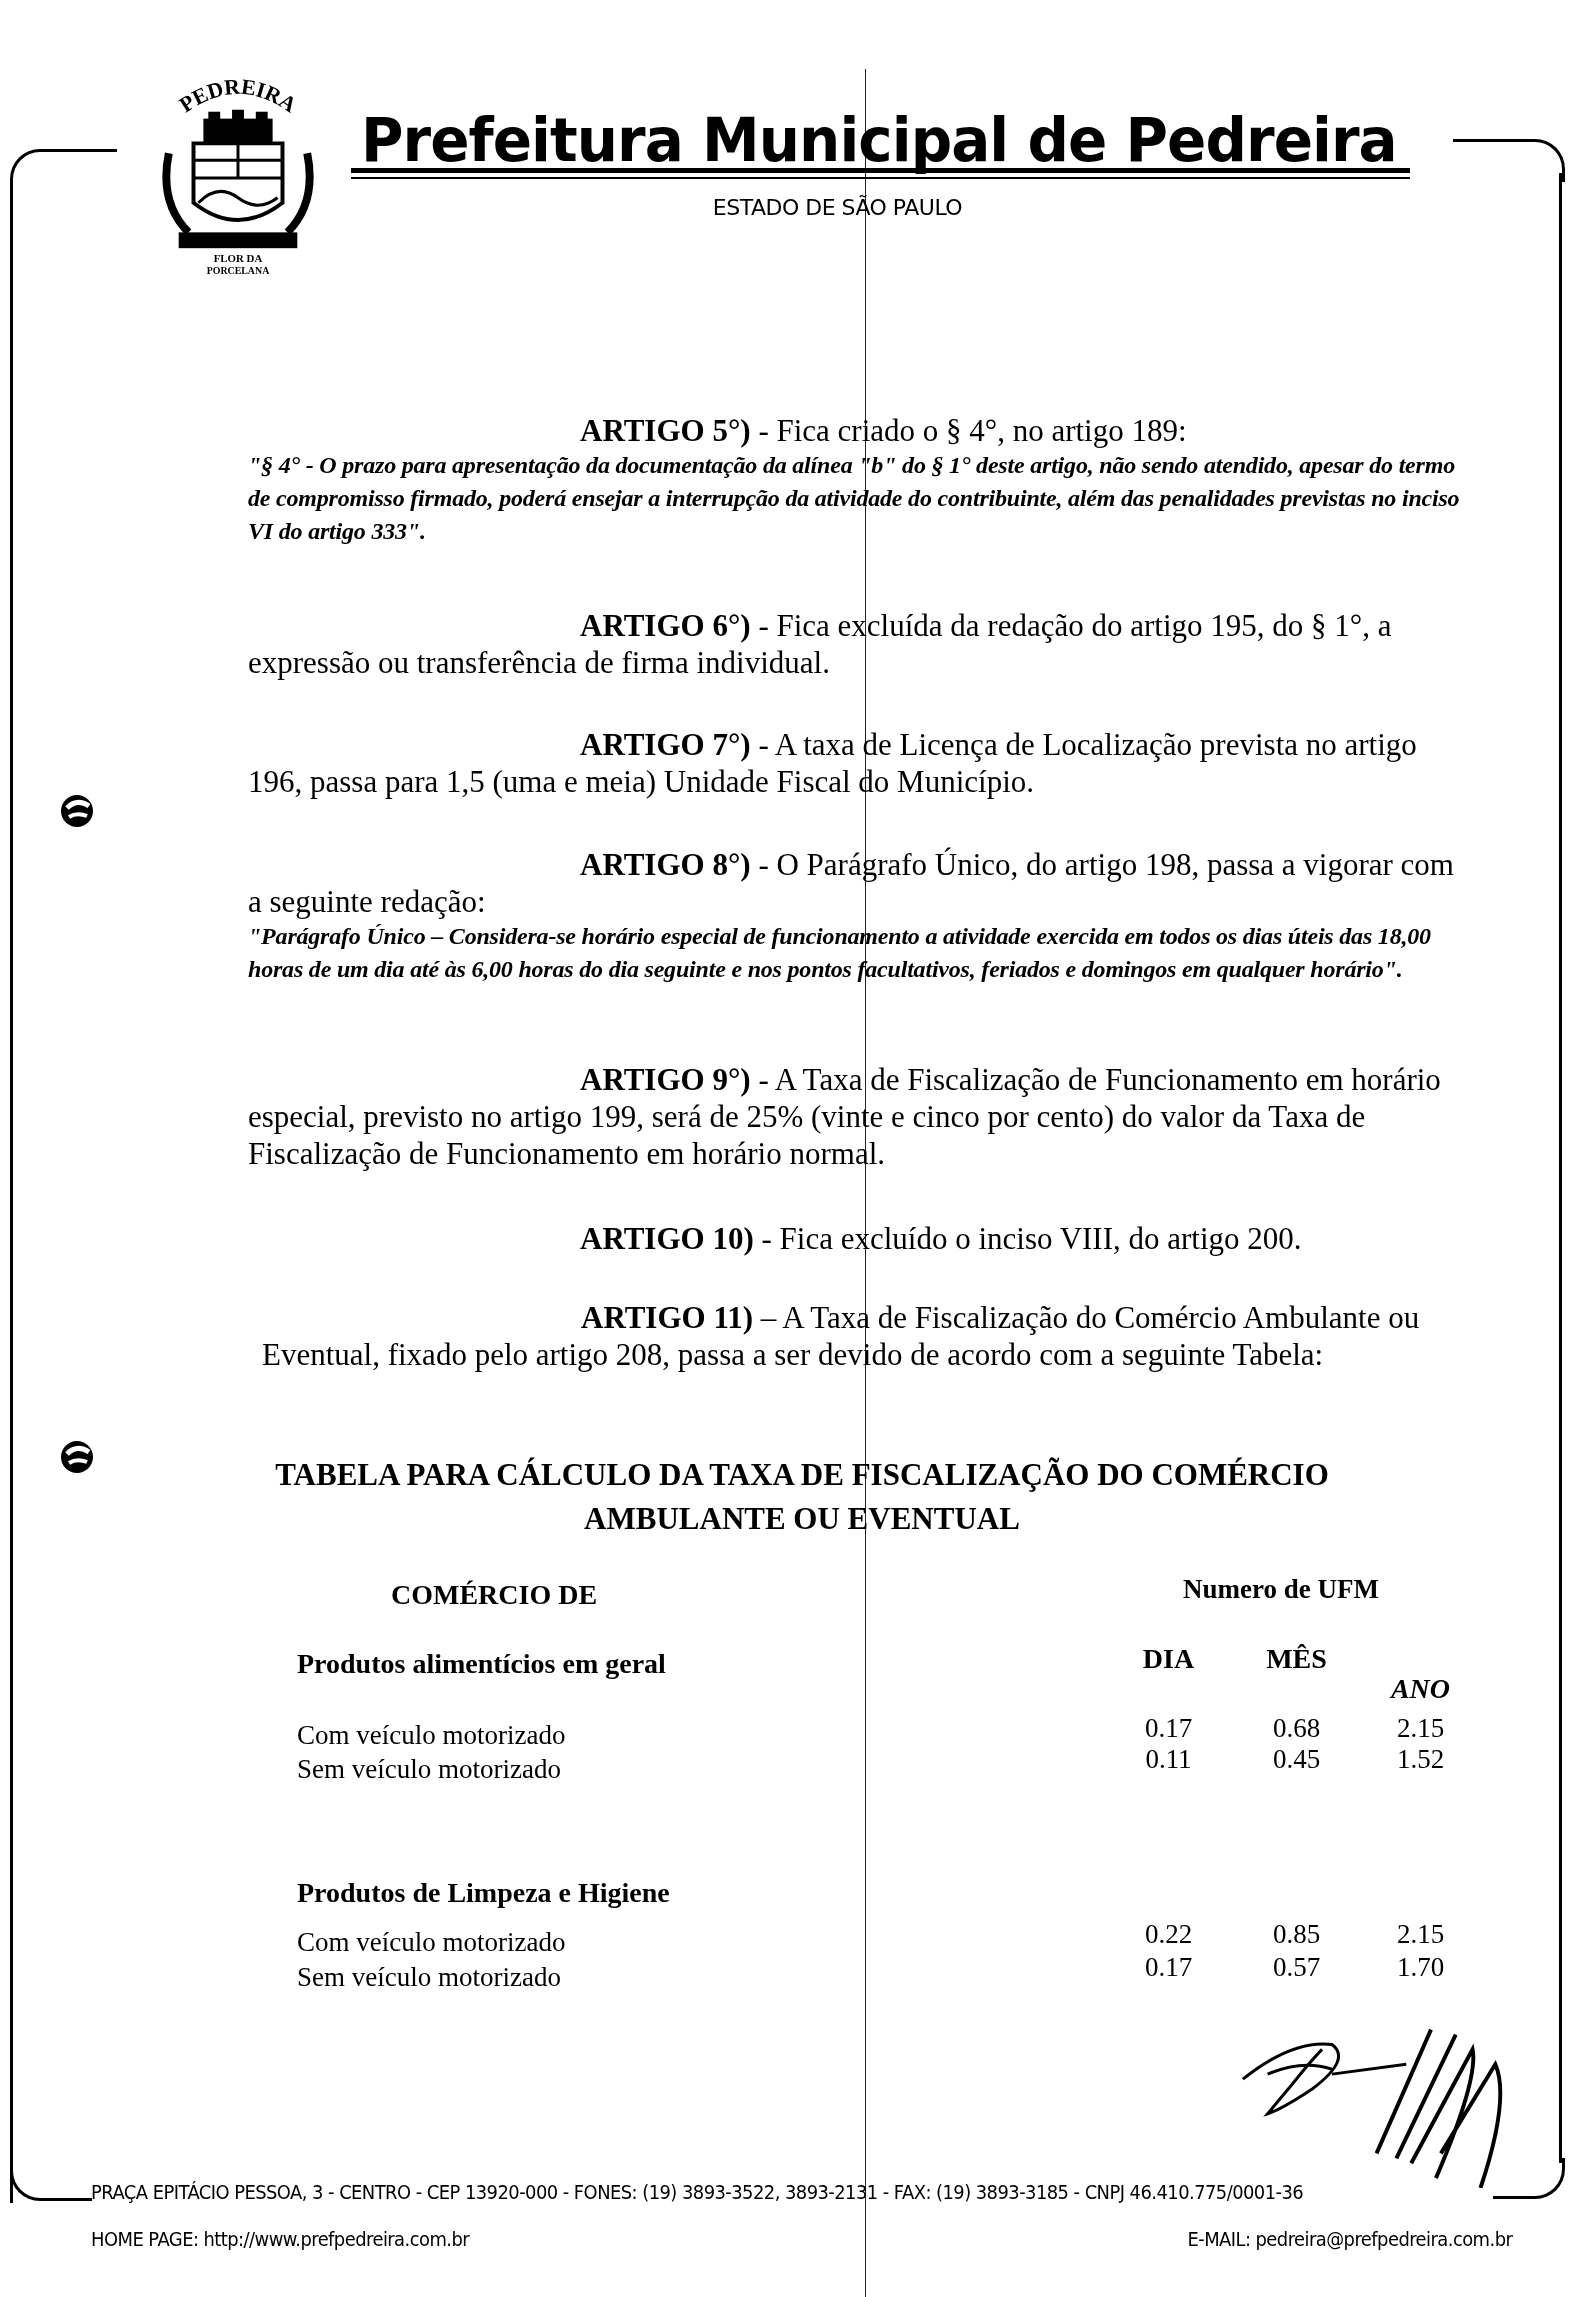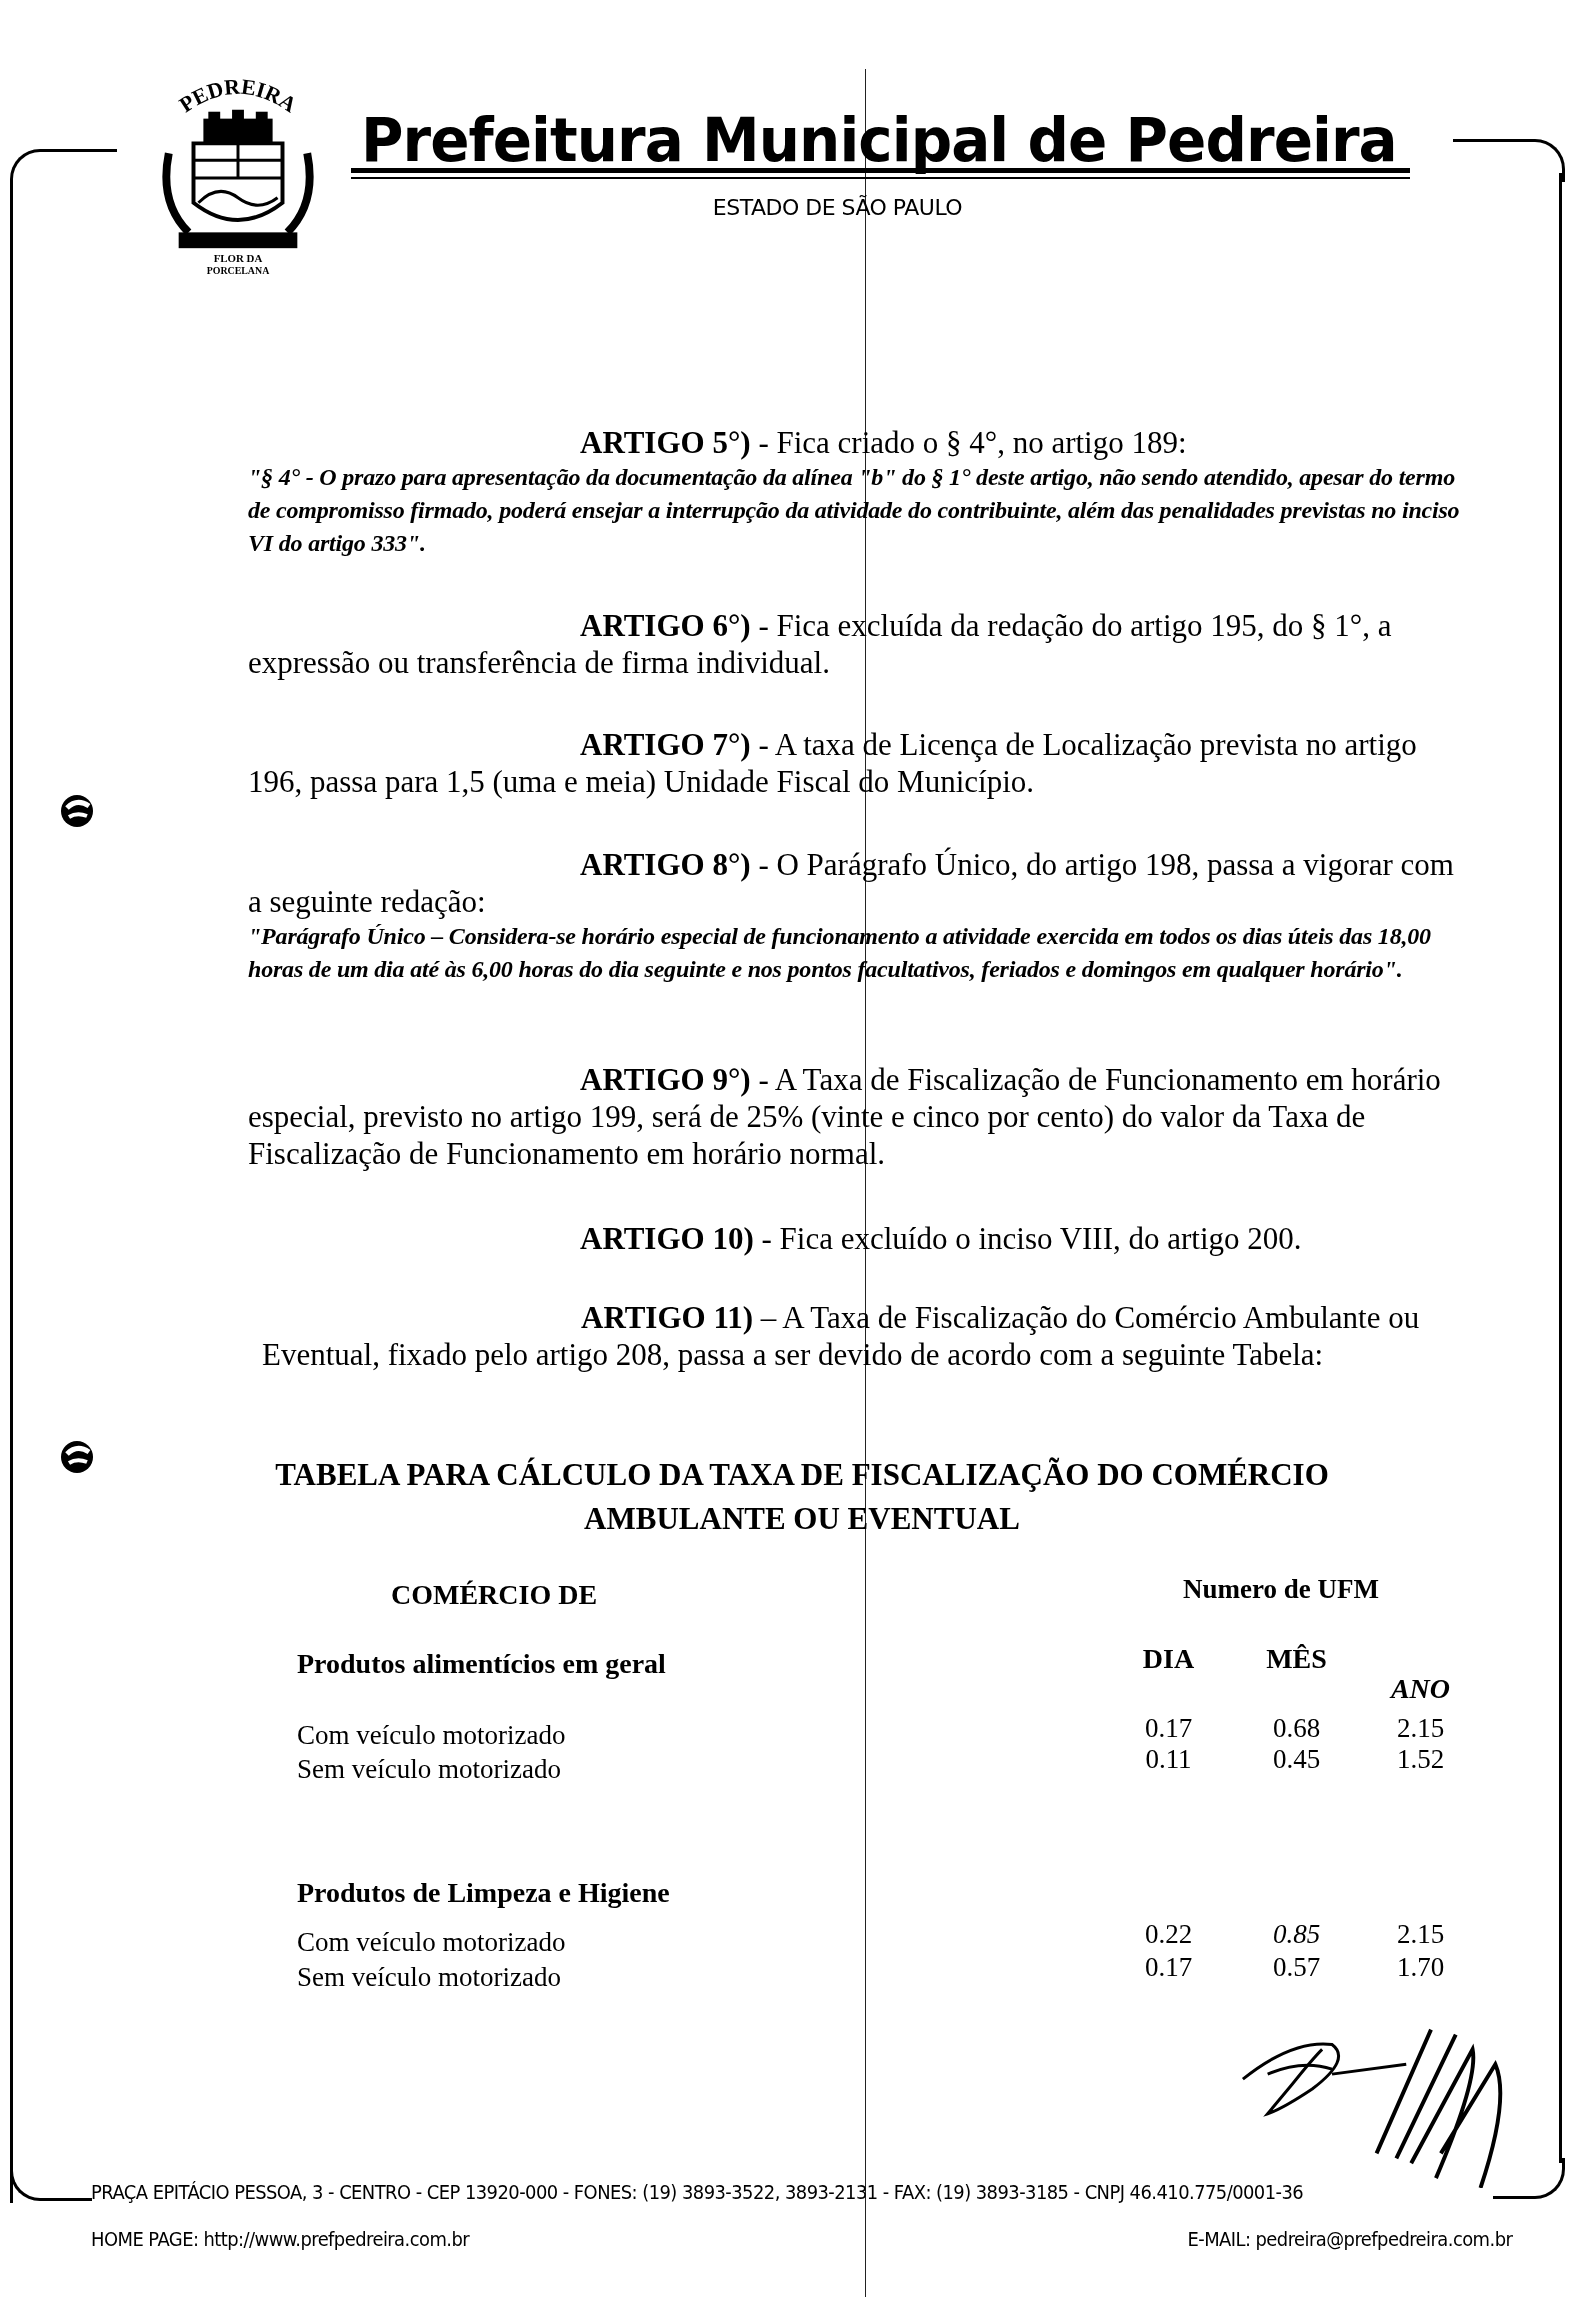--- a/index.html
+++ b/index.html
@@ -74,21 +74,21 @@
     <rect x="30" y="160" width="120" height="16" fill="#000"></rect>
     <text x="90" y="190" text-anchor="middle" font-family="Liberation Serif, serif" font-weight="bold" font-size="11" fill="#000">FLOR DA</text>
     <text x="90" y="202" text-anchor="middle" font-family="Liberation Serif, serif" font-weight="bold" font-size="10" fill="#000">PORCELANA</text>
   </svg>
 </div>
 <div class="org-title">Prefeitura Municipal de Pedreira</div>
 <div class="title-rule-1"></div>
 <div class="title-rule-2"></div>
 <div class="org-subtitle">ESTADO DE SÃO PAULO</div>
 
-<div class="block" style="top:424px;">
+<div class="block" style="top:412px;">
   <div class="art-head"><span class="art-label">ARTIGO 5°)</span><span> - Fica criado o § 4°, no artigo 189:</span></div>
   <div class="quote">"§ 4° - O prazo para apresentação da documentação da alínea "b" do § 1°  deste artigo, não sendo atendido, apesar do termo de compromisso firmado, poderá ensejar a interrupção da atividade do contribuinte, além das penalidades previstas no inciso VI do artigo 333".</div>
 </div>
 
 <div class="block" style="top:607px;">
   <div class="art-head"><span class="art-label">ARTIGO 6°)</span><span> -    Fica excluída da redação do artigo 195, do § 1°, a expressão </span><span class="em-phrase">ou transferência de firma individual.</span></div>
 </div>
 
 <div class="block" style="top:726px;">
   <div class="art-head"><span class="art-label">ARTIGO 7°)</span><span> -   A taxa de Licença de Localização prevista no artigo 196, passa para 1,5 (uma e meia) Unidade Fiscal do Município.</span></div>
@@ -129,21 +129,21 @@
 <div class="num" style="left:1252px; top:1713px;">0.68</div>
 <div class="num" style="left:1376px; top:1713px;">2.15</div>
 <div class="col-left row-label" style="top:1752px;">Sem veículo motorizado</div>
 <div class="num" style="left:1124px; top:1744px;">0.11</div>
 <div class="num" style="left:1252px; top:1744px;">0.45</div>
 <div class="num" style="left:1376px; top:1744px;">1.52</div>
 
 <div class="col-left hdr-b" style="top:1853px;margin-top:24px;">Produtos de Limpeza e Higiene</div>
 <div class="col-left row-label" style="top:1925px;">Com veículo motorizado</div>
 <div class="num" style="left:1124px; top:1919px;">0.22</div>
-<div class="num" style="left:1252px; top:1919px;font-style:italic;">0.85</div>
+<div class="num" style="left:1252px; top:1919px;">0.85</div>
 <div class="num" style="left:1376px; top:1919px;">2.15</div>
 <div class="col-left row-label" style="top:1960px;">Sem veículo motorizado</div>
 <div class="num" style="left:1124px; top:1952px;">0.17</div>
 <div class="num" style="left:1252px; top:1952px;">0.57</div>
 <div class="num" style="left:1376px; top:1952px;">1.70</div>
 
 <div class="signature">
   <svg width="337" height="198" viewBox="0 0 340 200">
     <path d="M30,90 Q80,50 120,55 Q140,70 100,100 Q70,120 55,125 L80,95 Q100,70 110,60" fill="none" stroke="#000" stroke-width="3"></path>
     <path d="M55,85 Q90,70 120,80" fill="none" stroke="#000" stroke-width="3"></path>

